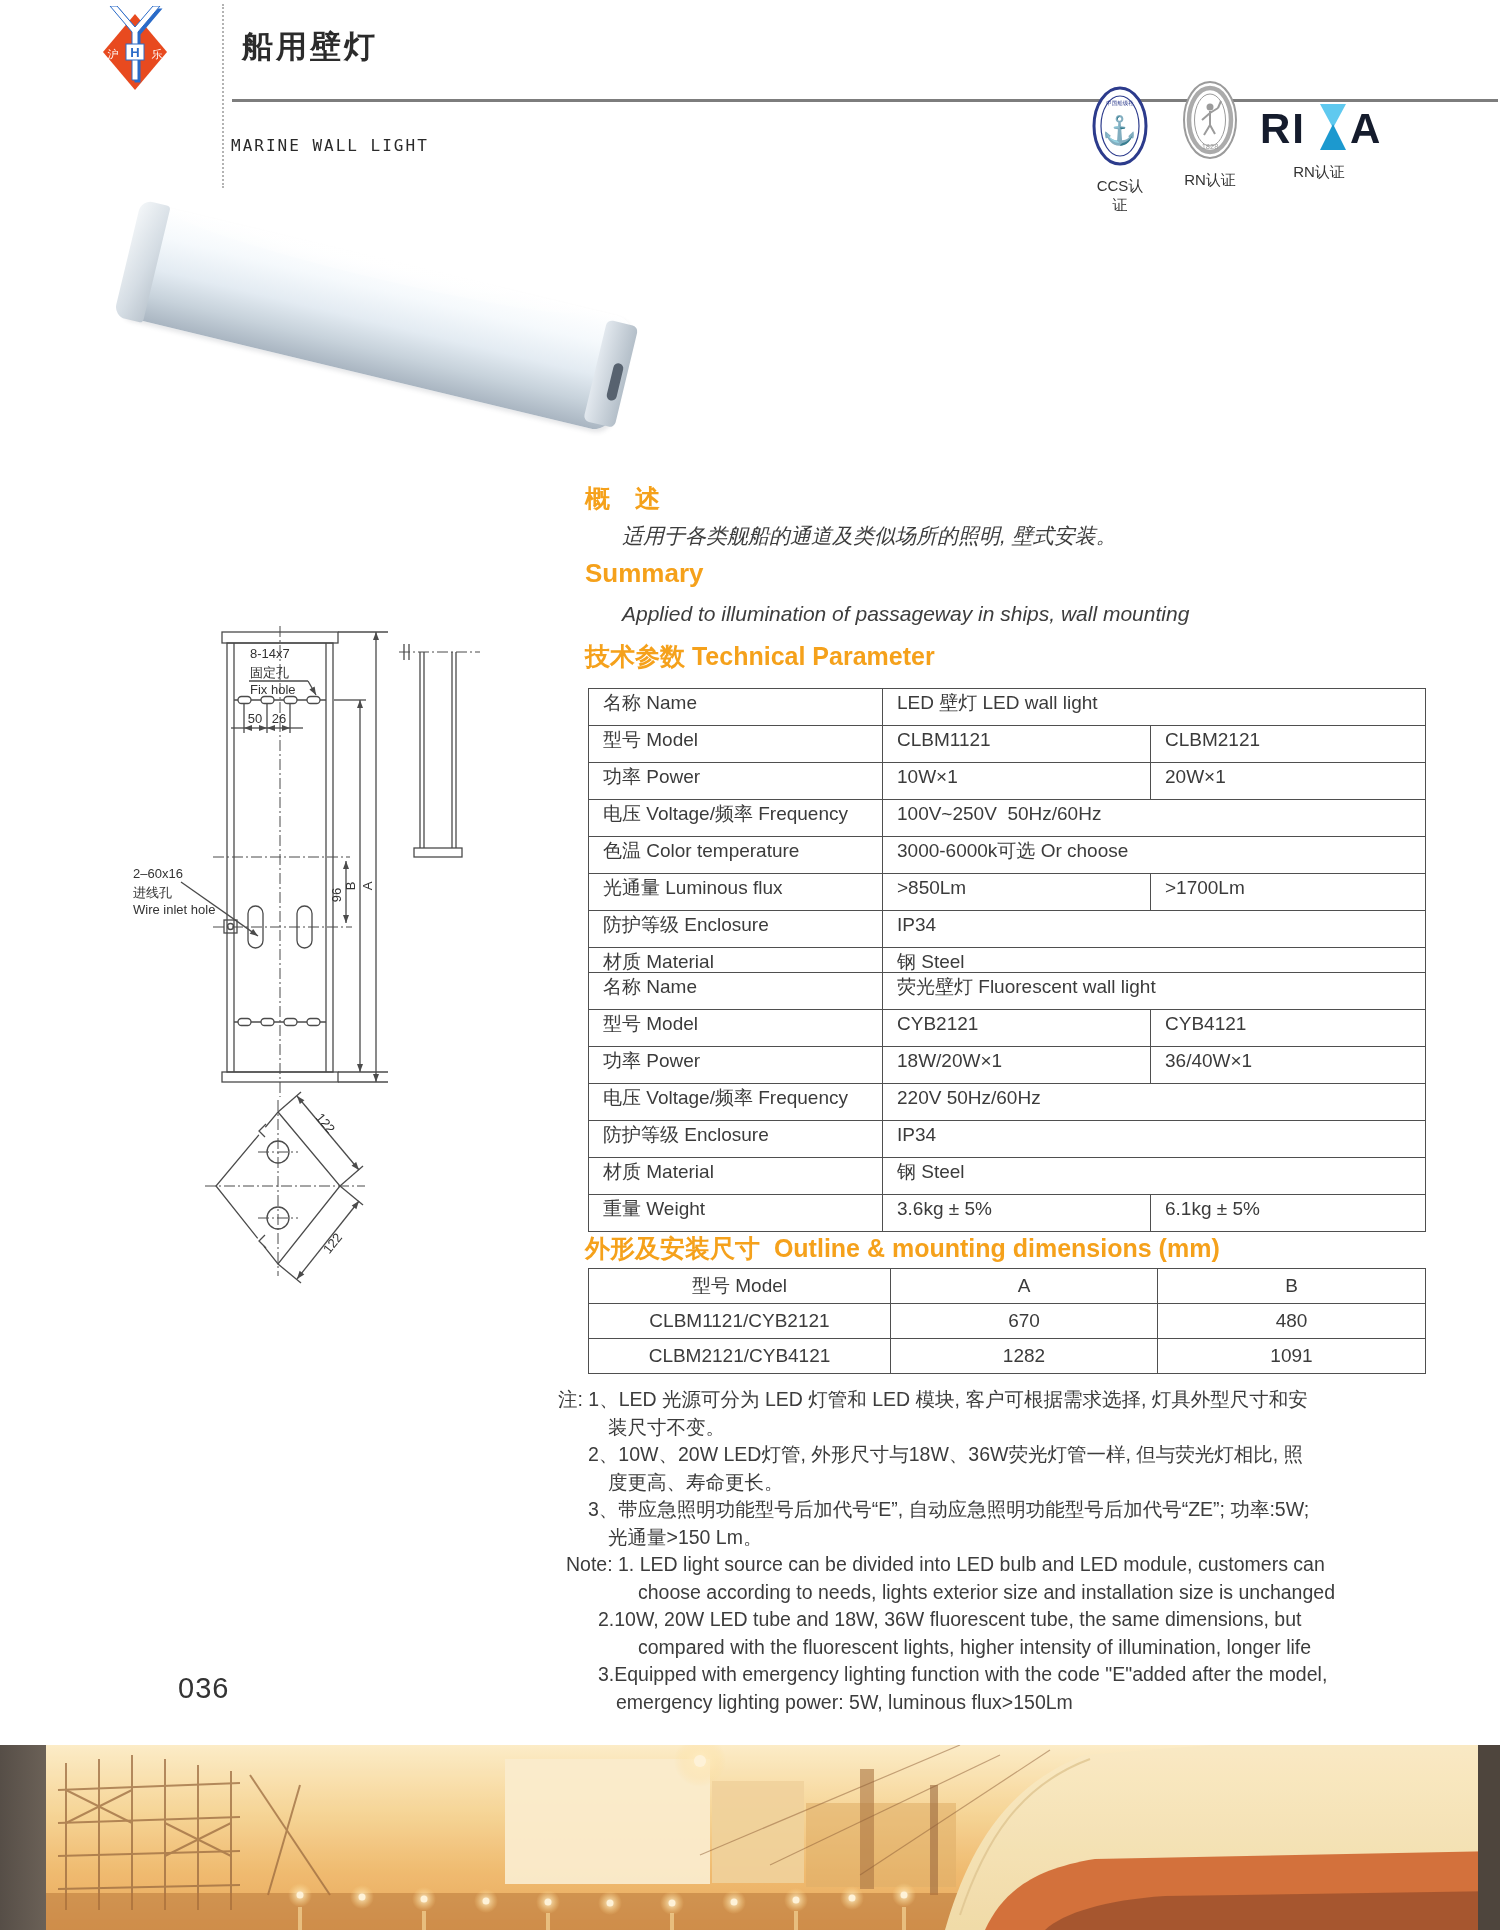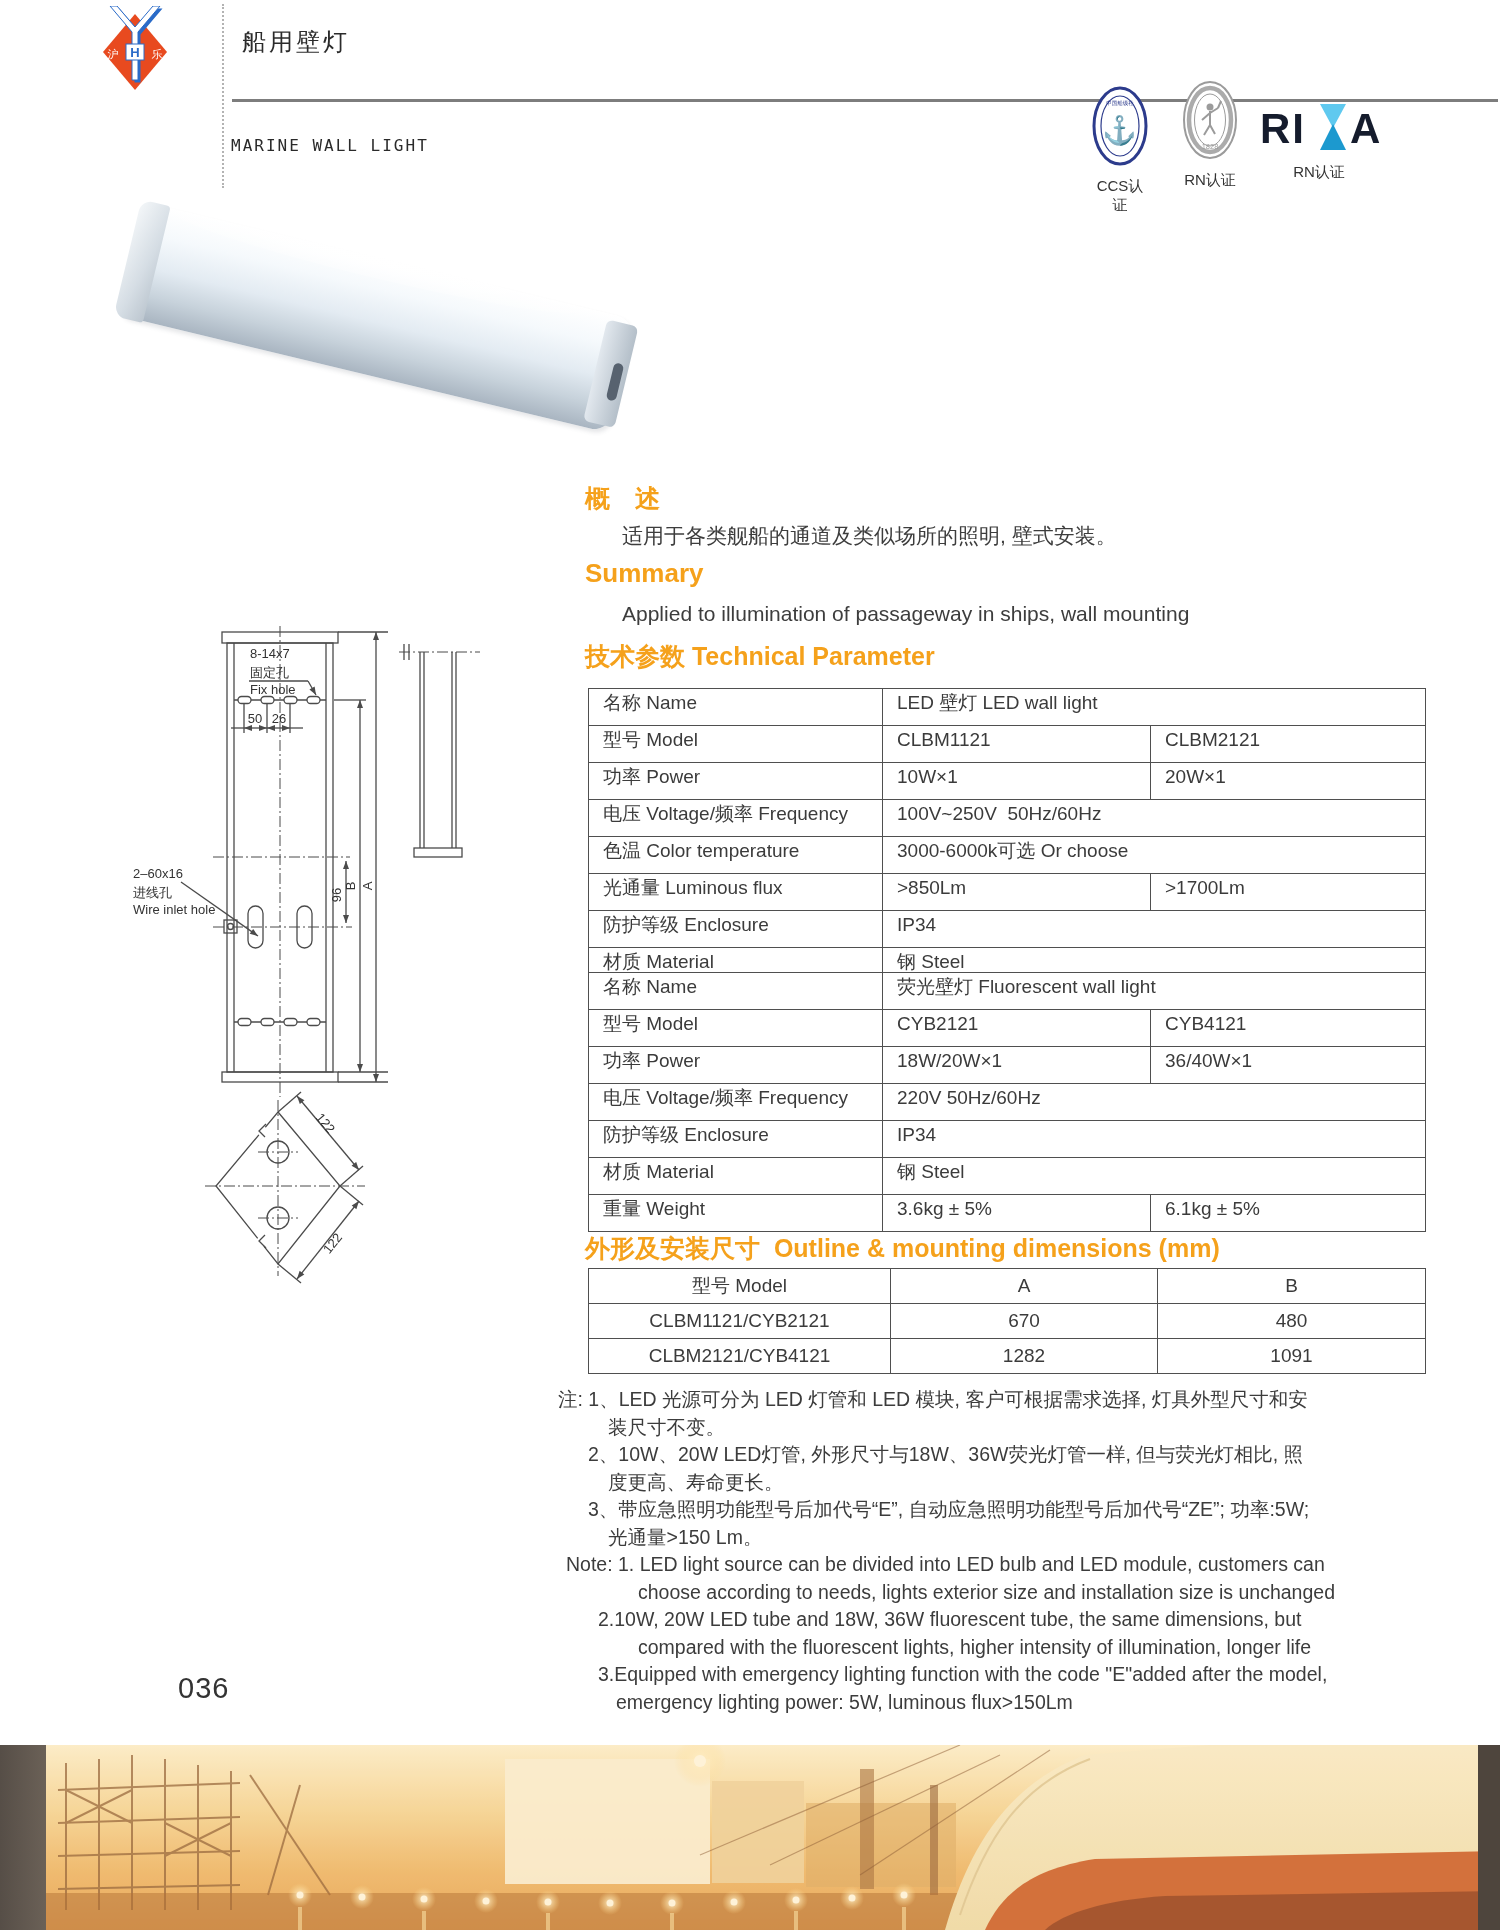--- a/index.html
+++ b/index.html
@@ -1,42 +1,42 @@
 <!DOCTYPE html>
 <html><head>
 <meta charset="utf-8">
 <style>
   html,body{margin:0;padding:0;background:#e9e9e9;}
   .page{position:relative;width:1500px;height:1930px;background:#ffffff;margin:0 auto;
         font-family:"Liberation Sans",sans-serif;overflow:hidden;}
   .abs{position:absolute;}
   
   .vdots{position:absolute;left:222px;top:4px;height:184px;border-left:2px dotted #b3b3b3;}
-  .title-cn{position:absolute;left:242px;top:26px;font-size:24px;font-weight:normal;color:#2b2b2b;letter-spacing:3px;}
+  .title-cn{position:absolute;left:242px;top:26px;font-size:31px;font-weight:bold;color:#2b2b2b;letter-spacing:3px;}
   .hrule{position:absolute;left:232px;top:99px;width:1266px;height:3px;background:#7d7d7d;}
   .title-en{position:absolute;left:231px;top:136px;font-family:"DejaVu Sans Mono",monospace;
             font-size:16px;color:#2a2a2a;letter-spacing:2px;}
   .cert{position:absolute;text-align:center;}
   .cert .cap{font-size:15px;color:#333;margin-top:3px;}
   
   .light{position:absolute;left:138px;top:188px;width:540px;height:260px;}
   .bar{position:absolute;left:6px;top:14px;width:505px;height:116px;border-radius:14px 18px 18px 14px;
        transform:rotate(13.5deg);transform-origin:0 0;
        background:linear-gradient(to bottom,#ffffff 0%,#f5f9fc 26%,#e3ebf2 54%,#c7d2db 78%,#a9b5c1 100%);
        box-shadow:2px 3px 4px rgba(80,90,100,0.15);}
   .barcap{position:absolute;left:-3px;top:-2px;width:30px;height:120px;border-radius:12px 4px 4px 12px;
        background:linear-gradient(105deg,#f4f7f9 0%,#d5dde4 60%,#bcc6cf 100%);}
   .endface{position:absolute;right:-5px;top:6px;width:32px;height:104px;border-radius:6px;
        background:linear-gradient(to right,#e2e8ee,#b4bfc9);}
   .endslot{position:absolute;right:5px;top:40px;width:10px;height:38px;border-radius:5px;background:#57626f;}
   .sheen{position:absolute;left:40px;top:8px;width:420px;height:34px;border-radius:50%;
        background:radial-gradient(ellipse at center,rgba(255,255,255,0.9),rgba(255,255,255,0));transform:rotate(13.5deg);transform-origin:0 0;}
   
   .h-orange{position:absolute;font-weight:bold;color:#F5A11B;white-space:pre;}
-  .body-txt{position:absolute;font-size:21px;color:#3d3d3d;white-space:pre;}
+  .body-txt{position:absolute;font-size:21px;color:#3d3d3d;white-space:pre;font-style:italic;}
   table.ptable{position:absolute;left:588px;border-collapse:collapse;table-layout:fixed;width:837px;background:#fff;}
   .ptable td{border:1.5px solid #4f4f4f;font-size:19px;color:#3b3b3b;height:28px;line-height:28px;
              padding:0 4px 8px 14px;white-space:pre;overflow:hidden;}
   table.dtable{position:absolute;left:588px;border-collapse:collapse;table-layout:fixed;width:837px;background:#fff;}
   .dtable td{border:1.5px solid #4f4f4f;font-size:19px;color:#3b3b3b;height:34px;line-height:34px;
              padding:0;text-align:center;white-space:pre;overflow:hidden;}
   .notes{position:absolute;left:540px;top:1386px;width:1010px;font-size:19.5px;color:#3c3c3c;line-height:27.5px;}
   .notes div{white-space:pre;}
   .pageno{position:absolute;left:178px;top:1672px;font-size:29px;color:#333;letter-spacing:1px;}
   

